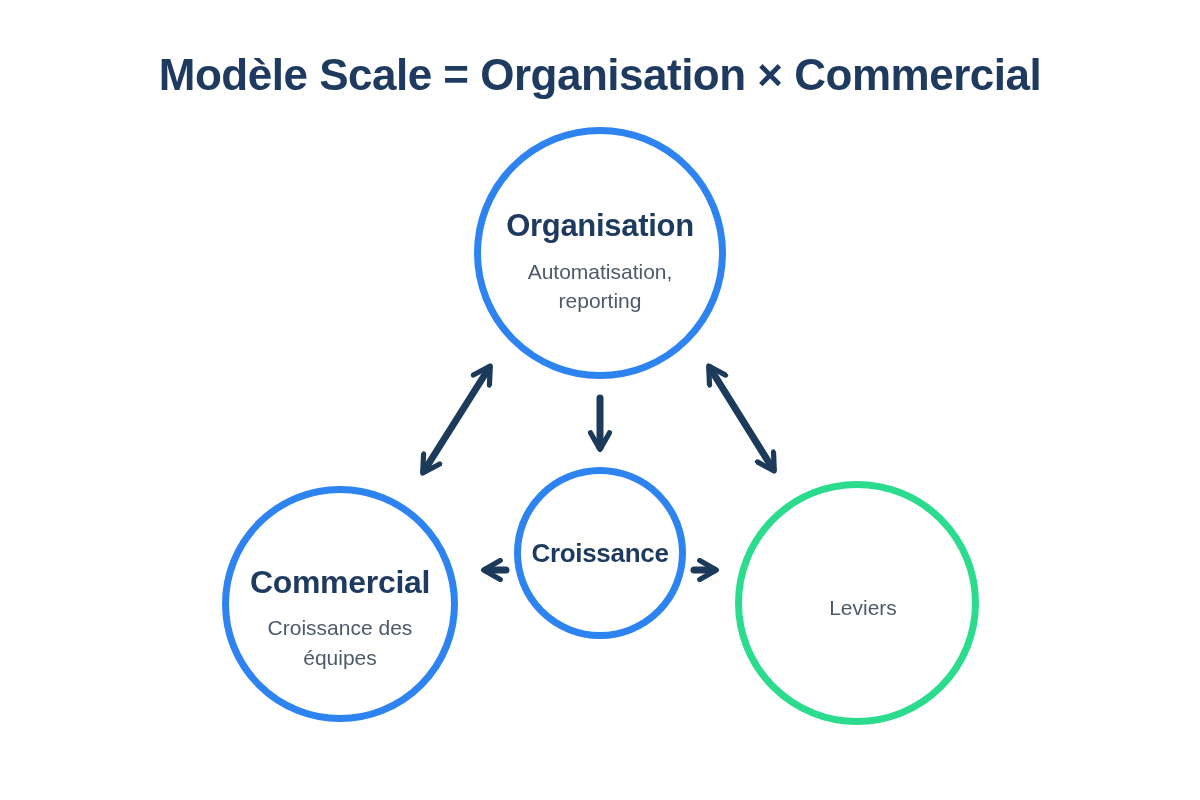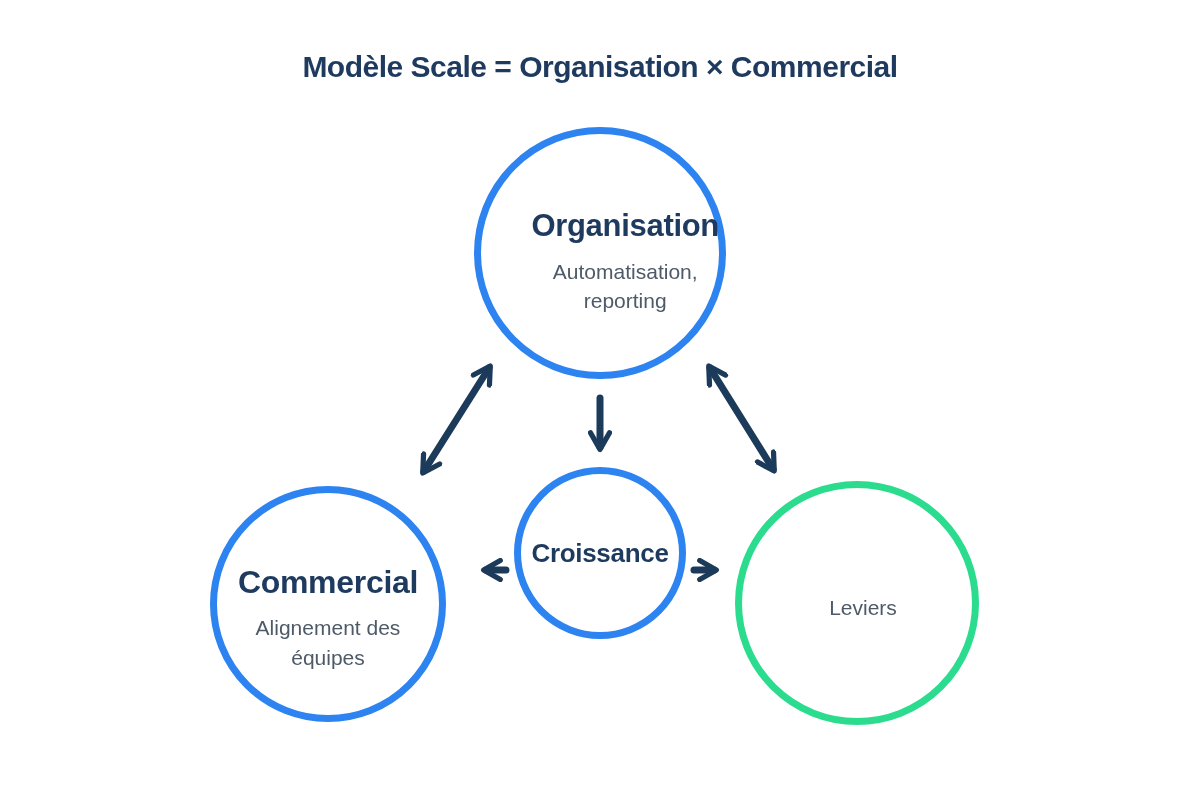--- a/index.html
+++ b/index.html
@@ -14,21 +14,21 @@
   html,body{background:var(--background);}
   body{
     font-family:"Liberation Sans", sans-serif;
     width:1200px;height:800px;
     position:relative;overflow:hidden;
   }
   .stage{position:absolute;left:0;top:0;width:1200px;height:800px;}
   .title{
     position:absolute;left:0;top:50px;width:1200px;
     text-align:center;
-    font-size:30px;font-weight:700;
+    font-size:44px;font-weight:700;
     color:var(--navy);
     letter-spacing:-0.5px;
   }
   .node{
     position:absolute;border-radius:50%;
     background:var(--background);
     display:flex;flex-direction:column;
     align-items:center;justify-content:center;
     text-align:center;
   }
@@ -37,26 +37,26 @@
   .node-label{
     font-weight:700;color:var(--navy);
     font-size:31px;line-height:1.18;
     letter-spacing:-0.3px;
   }
   .node-label.green-text{color:var(--green);}
   .node-sub{
     font-size:21px;line-height:1.4;color:var(--gray);
     margin-top:12px;
   }
-  #node-organisation{left:474px;top:127px;width:252px;height:252px;align-items:flex-end;}
+  #node-organisation{left:474px;top:127px;width:252px;height:252px;}
   #node-organisation .inner{position:relative;top:9px;}
   #node-organisation .node-sub{max-width:180px;}
   #node-croissance{left:514px;top:467px;width:172px;height:172px;}
   #node-croissance .node-label{font-size:26px;}
-  #node-commercial{left:210px;top:486px;width:236px;height:236px;}
+  #node-commercial{left:222px;top:486px;width:236px;height:236px;}
   #node-commercial .inner{position:relative;top:14px;}
   #node-commercial .node-label{font-size:32px;}
   #node-commercial .node-sub{max-width:160px;}
   #node-strategie{left:735px;top:481px;width:244px;height:244px;}
   #node-strategie .node-label{max-width:190px;}
   #node-strategie .node-sub{margin-top:10px;margin-left:12px;}
   svg.arrows{position:absolute;left:0;top:0;pointer-events:none;}
   .arrow-line{
     stroke:var(--arrow);stroke-width:7;fill:none;
     stroke-linecap:round;stroke-linejoin:round;
@@ -93,21 +93,21 @@
 
   <div class="node blue" id="node-croissance">
     <div class="inner">
       <div class="node-label">Croissance</div>
     </div>
   </div>
 
   <div class="node blue" id="node-commercial">
     <div class="inner">
       <div class="node-label">Commercial</div>
-      <div class="node-sub">Alignement des équipes</div>
+      <div class="node-sub">Croissance des équipes</div>
     </div>
   </div>
 
   <div class="node green" id="node-strategie">
     <div class="inner">
       <div class="node-sub">Leviers</div>
     </div>
   </div>
 
 </div>

